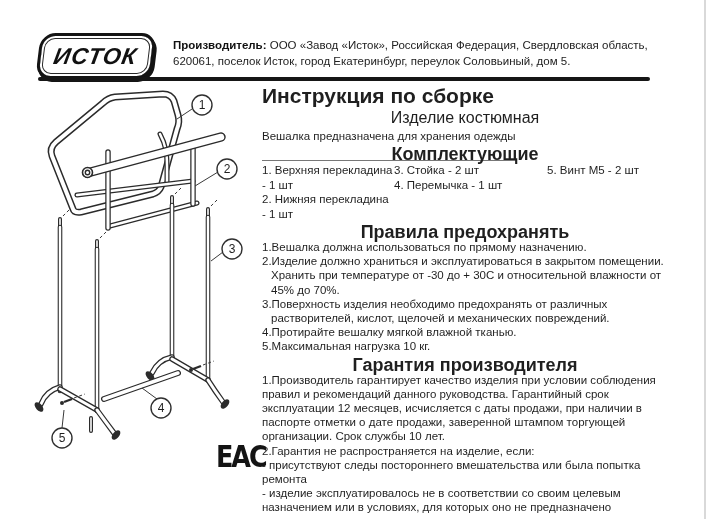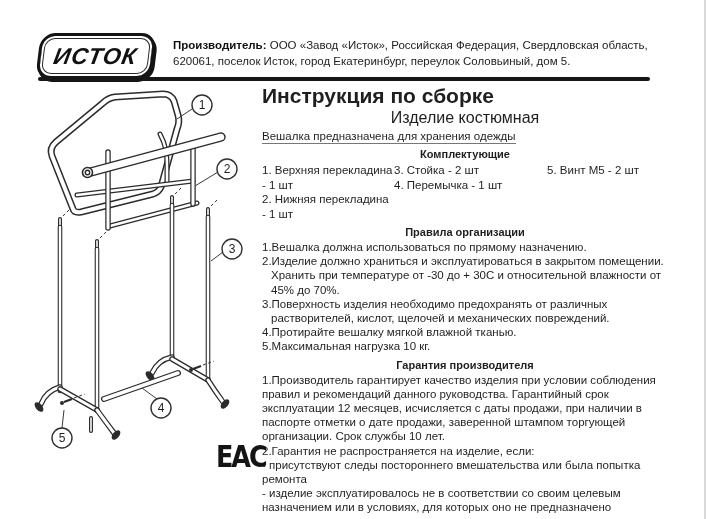--- a/index.html
+++ b/index.html
@@ -25,22 +25,22 @@
     font-size:11.5px; line-height:16px; color:#222; }
   .manufacturer b { color:#111; }
   .header-rule { position:absolute; left:38px; top:77px; width:612px; height:3.5px;
     background:#161616; border-radius:2px; }
 
   
   .doc-col { position:absolute; left:262px; top:84px; width:406px; }
   .doc-title { font-size:21px; line-height:24px; font-weight:bold; text-align:left; }
   .doc-subtitle { font-size:16px; line-height:19px; text-align:center; }
   .purpose { font-size:11.5px; line-height:14px; margin-top:2px; }
-  .purpose span { border-bottom:1px solid #777; padding-bottom:1px; }
-  .sec-heading { font-size:11px; line-height:16px; font-weight:bold; text-align:center; margin-top:3px; }
+  .purpose span { border-bottom:1px solid #777; padding-bottom:18px; }
+  .sec-heading { font-size:18px; line-height:16px; font-weight:bold; text-align:center; margin-top:3px; }
   .components-grid { display:flex; font-size:11.5px; line-height:14.5px; margin-top:1px; }
   .comp-col1 { width:132px; } .comp-col2 { width:153px; } .comp-col3 { flex:1; }
   .rules-list { font-size:11.5px; line-height:14.2px; }
   .rule-item { padding-left:9px; text-indent:-9px; }
   .warranty-block { font-size:11.5px; line-height:14.2px; }
   .warranty-block p { margin:0; }
 
   
   .diagram { position:absolute; left:25px; top:82px; width:230px; height:380px; }
   .t-o { fill:none; stroke:#2b2b2b; stroke-linecap:round; stroke-linejoin:round; }
@@ -202,21 +202,21 @@
       </div>
       <div class="comp-col2">
         <div>3. Стойка - 2 шт</div>
         <div>4. Перемычка - 1 шт</div>
       </div>
       <div class="comp-col3">
         <div>5. Винт М5 - 2 шт</div>
       </div>
     </div>
 
-    <div class="sec-heading">Правила организации</div>
+    <div class="sec-heading">Правила предохранять</div>
     <div class="rules-list">
       <div class="rule-item">1.Вешалка должна использоваться по прямому назначению.</div>
       <div class="rule-item">2.Изделие должно храниться и эксплуатироваться в закрытом помещении. Хранить при температуре от -30 до + 30С и относительной влажности от 45% до 70%.</div>
       <div class="rule-item">3.Поверхность изделия необходимо предохранять от различных растворителей, кислот, щелочей и механических повреждений.</div>
       <div class="rule-item">4.Протирайте вешалку мягкой влажной тканью.</div>
       <div class="rule-item">5.Максимальная нагрузка 10 кг.</div>
     </div>
 
     <div class="sec-heading">Гарантия производителя</div>
     <div class="warranty-block">

